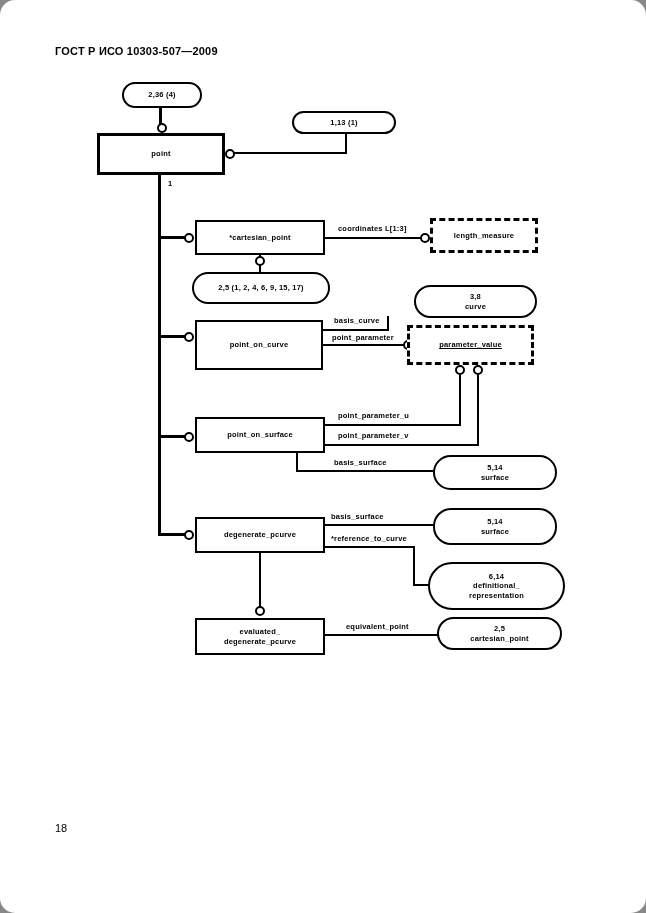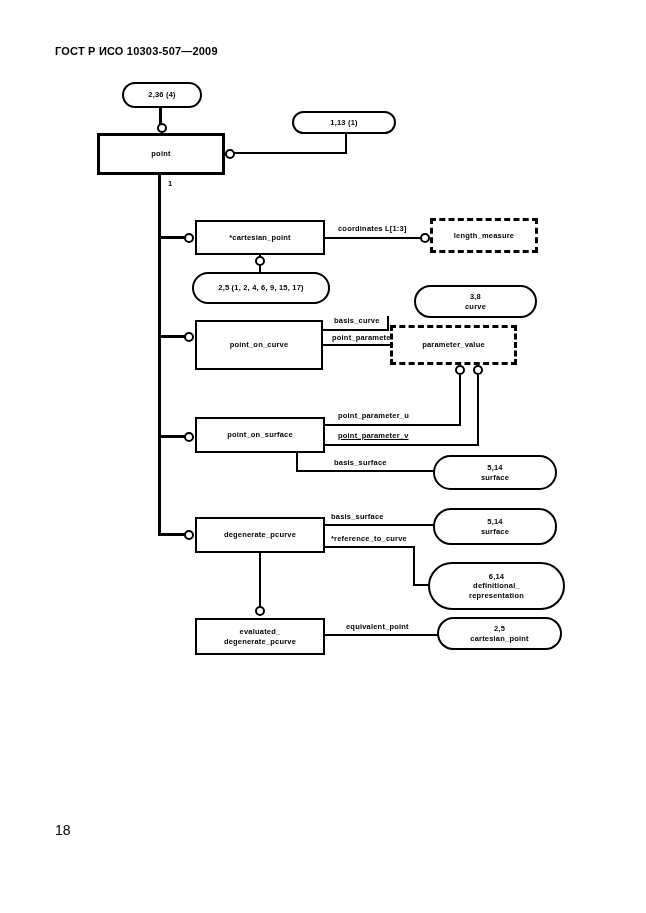--- a/index.html
+++ b/index.html
@@ -5,28 +5,29 @@
   * { margin: 0; padding: 0; box-sizing: border-box; }
   html, body { background: #888; }
   .page {
     position: relative;
     width: 646px; height: 913px;
     background: #fff;
     font-family: "Liberation Sans", sans-serif;
     color: #000;
     overflow: hidden;
     margin: 0 auto;
+    border-radius: 15px;
   }
   .header {
     position: absolute; left: 55px; top: 45px;
     font-size: 11px; font-weight: bold; letter-spacing: 0.2px;
   }
   .pagenum {
     position: absolute; left: 55px; top: 822px;
-    font-size: 14px;
+    font-size: 11px;
   }
   .caption {
     position: absolute; left: 0; top: 671px; width: 646px;
     text-align: center; font-size: 8.6px; color: #111;
   }
   .caption .b { font-weight: bold; }
   
   .node {
     position: absolute;
     display: flex; align-items: center; justify-content: center;
@@ -98,29 +99,29 @@
 
     <div class="node oval" style="left:414px;top:285px;width:123px;height:33px;border-radius:17px;">3,8
 curve</div>
     <div class="node rect" style="left:195px;top:320px;width:128px;height:50px;">point_on_curve</div>
     <div class="elabel" style="left:333px;top:316px;">basis_curve</div>
     <div class="line" style="left:323px;top:329px;width:66px;height:2px;"></div>
     <div class="line" style="left:387px;top:316px;width:2px;height:15px;"></div>
     <div class="elabel" style="left:331px;top:333px;">point_parameter</div>
     <div class="line" style="left:323px;top:344px;width:81px;height:2px;"></div>
     <div class="circle" style="left:403px;top:340px;"></div>
-    <div class="node dashed" style="left:390px;top:325px;width:127px;height:40px;">parameter_value</div>
+    <div class="node dashed" style="left:407px;top:325px;width:127px;height:40px;text-decoration:underline;">parameter_value</div>
     <div class="circle" style="left:455px;top:365px;"></div>
     <div class="circle" style="left:473px;top:365px;"></div>
 
     <div class="node rect" style="left:195px;top:417px;width:130px;height:36px;">point_on_surface</div>
     <div class="elabel" style="left:337px;top:411px;">point_parameter_u</div>
     <div class="line" style="left:325px;top:424px;width:136px;height:2px;"></div>
     <div class="line" style="left:459px;top:375px;width:2px;height:51px;"></div>
-    <div class="elabel" style="left:337px;top:431px;text-decoration:underline;">point_parameter_v</div>
+    <div class="elabel" style="left:337px;top:431px;">point_parameter_v</div>
     <div class="line" style="left:325px;top:444px;width:154px;height:2px;"></div>
     <div class="line" style="left:477px;top:375px;width:2px;height:71px;"></div>
     <div class="line" style="left:296px;top:453px;width:2px;height:19px;"></div>
     <div class="elabel" style="left:333px;top:458px;">basis_surface</div>
     <div class="line" style="left:296px;top:470px;width:139px;height:2px;"></div>
     <div class="node oval" style="left:433px;top:455px;width:124px;height:35px;border-radius:18px;">5,14
 surface</div>
 
     <div class="node rect" style="left:195px;top:517px;width:130px;height:36px;">degenerate_pcurve</div>
     <div class="elabel" style="left:330px;top:512px;">basis_surface</div>

